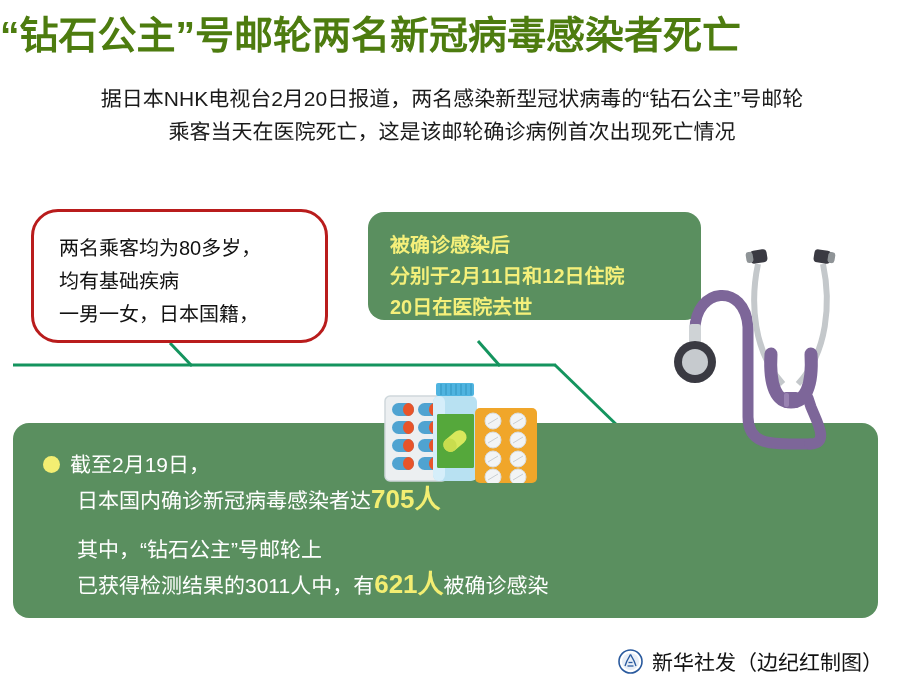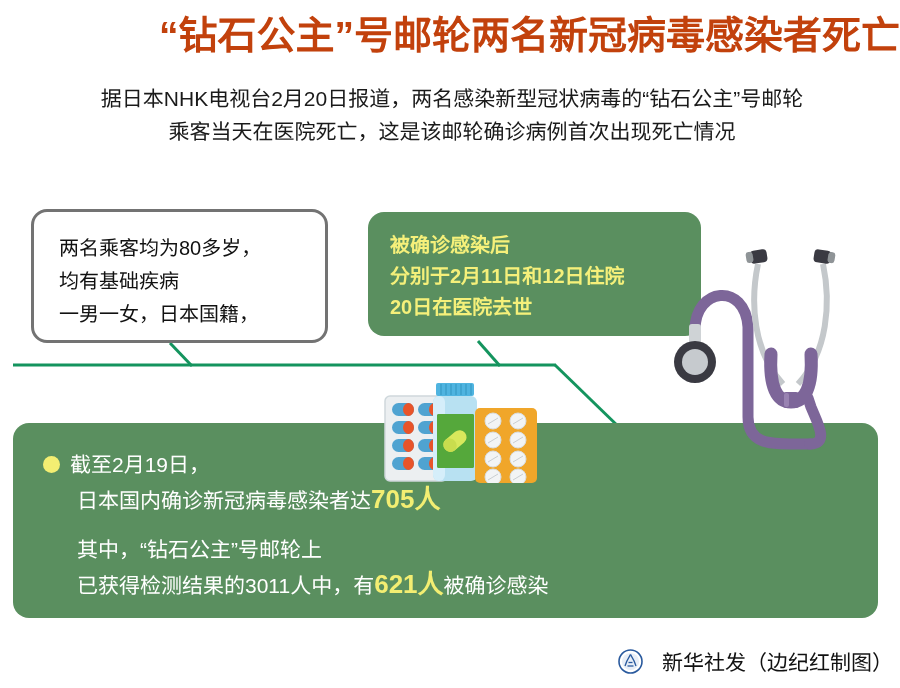--- a/index.html
+++ b/index.html
@@ -18,24 +18,24 @@
     background: #ffffff;
     overflow: hidden;
   }
 
   
   .title {
     position: absolute;
     left: 0;
     top: 8px;
     width: 900px;
-    text-align: right;
+    text-align: left;
     font-size: 39px;
     font-weight: bold;
-    color: #c2410c;
+    color: #4d7c0f;
     letter-spacing: 0px;
     line-height: 56px;
     white-space: nowrap;
   }
   .subtitle {
     position: absolute;
     left: 96px;
     top: 82px;
     width: 712px;
     font-size: 21px;
@@ -51,22 +51,22 @@
     top: 0;
     width: 900px;
     height: 688px;
     pointer-events: none;
   }
 
   
   .box-white {
     position: absolute;
     background: #ffffff;
-    border: 3px solid #737373;
-    border-radius: 16px;
+    border: 3px solid #b91c1c;
+    border-radius: 27px;
     box-sizing: border-box;
   }
   .box-green {
     position: absolute;
     background: #5a8f5f;
     border-radius: 16px;
     box-sizing: border-box;
   }
 
   #callout-passengers {
@@ -82,21 +82,21 @@
     right: 12px;
     font-size: 20px;
     line-height: 33px;
     color: #111111;
   }
 
   #callout-hospital {
     left: 368px;
     top: 212px;
     width: 333px;
-    height: 124px;
+    height: 108px;
   }
   #callout-hospital .txt {
     position: absolute;
     left: 22px;
     top: 18px;
     right: 8px;
     font-size: 20px;
     line-height: 31px;
     color: #f5f07a;
     font-weight: bold;
@@ -160,21 +160,21 @@
   #pills-illustration { left: 383px; top: 378px; width: 176px; height: 105px; }
   #stethoscope-illustration { left: 645px; top: 232px; width: 245px; height: 230px; }
 
   
   .footer {
     position: absolute;
     left: 618px;
     top: 646px;
     display: flex;
     align-items: center;
-    gap: 19px;
+    gap: 9px;
   }
   .footer-text {
     font-size: 21px;
     color: #111111;
     white-space: nowrap;
   }
 </style>
 </head>
 <body>
 

